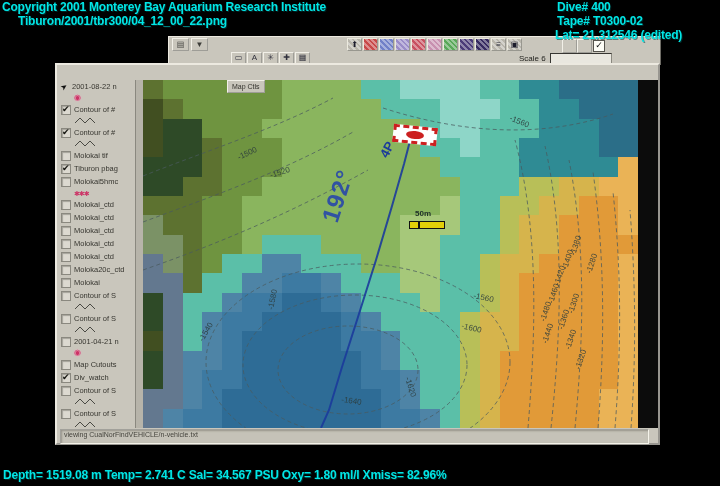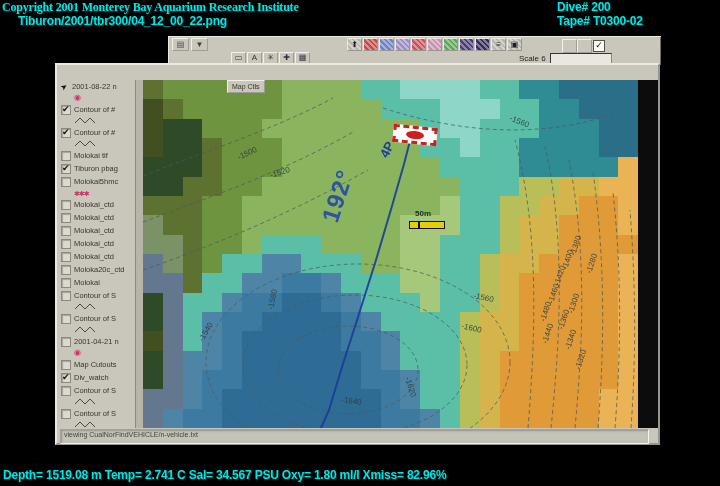--- a/index.html
+++ b/index.html
@@ -766,18 +766,19 @@
         <div class="heading-label">192°</div>
         <div class="scalebar-label">50m</div>
         <div class="scalebar"></div>
       </div>
     </div>
     <div class="statusbar">
       <div class="status-field">viewing CualNorFindVEHICLE/n-vehicle.txt</div>
     </div>
   </div>
 
-  <div class="ovl" style="left:2px;top:0;font-family:Liberation Serif, serif;">Copyright 2001 Monterey Bay Aquarium Research Institute</div>
+  <div class="ovl" style="left:2px;top:0;">Copyright 2001 Monterey Bay Aquarium Research Institute</div>
   <div class="ovl" style="left:18px;top:14px;">Tiburon/2001/tbr300/04_12_00_22.png</div>
-  <div class="ovl" style="left:557px;top:0;">Dive# 200</div>
+  <div class="ovl" style="left:557px;top:0;">Dive# 400</div>
   <div class="ovl" style="left:557px;top:14px;">Tape# T0300-02</div>
+  <div class="ovl" style="left:555px;top:28px;">Lat= 21.312546 (edited)</div>
   <div class="ovl" style="left:3px;top:468px;">Depth= 1519.08 m  Temp= 2.741 C  Sal= 34.567 PSU  Oxy= 1.80 ml/l  Xmiss= 82.96%</div>
 </div>
 
 </body></html>

